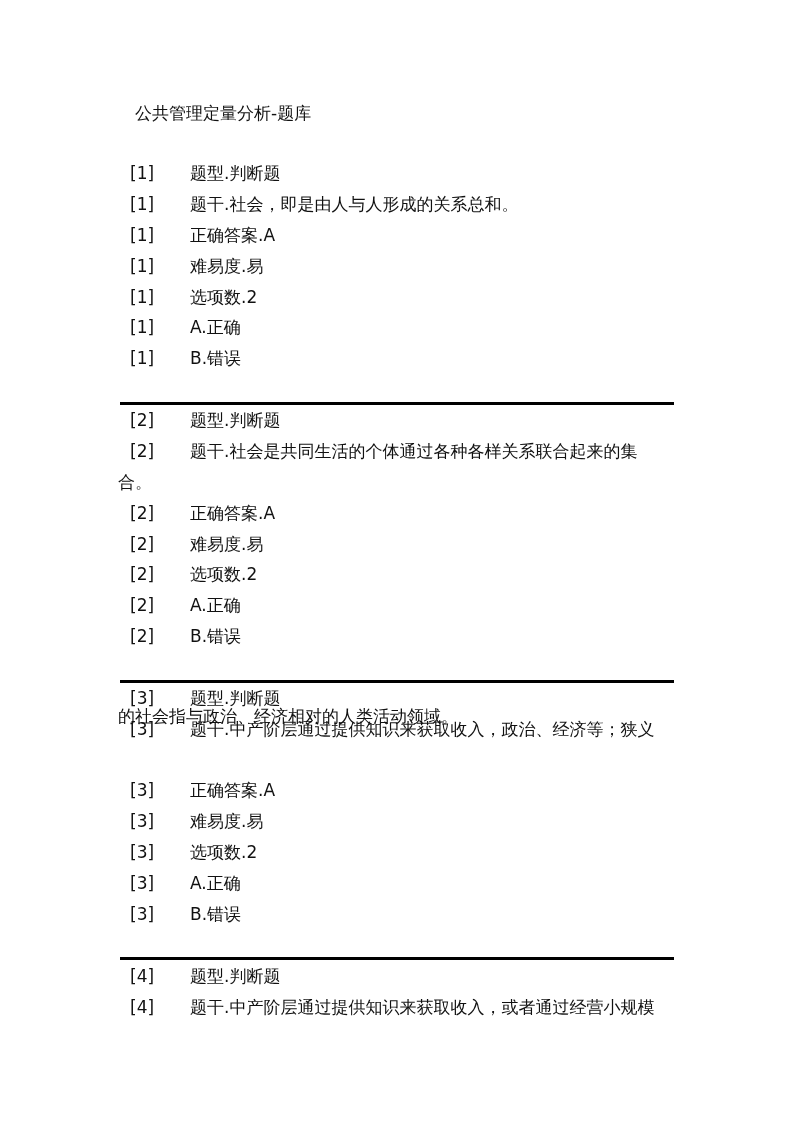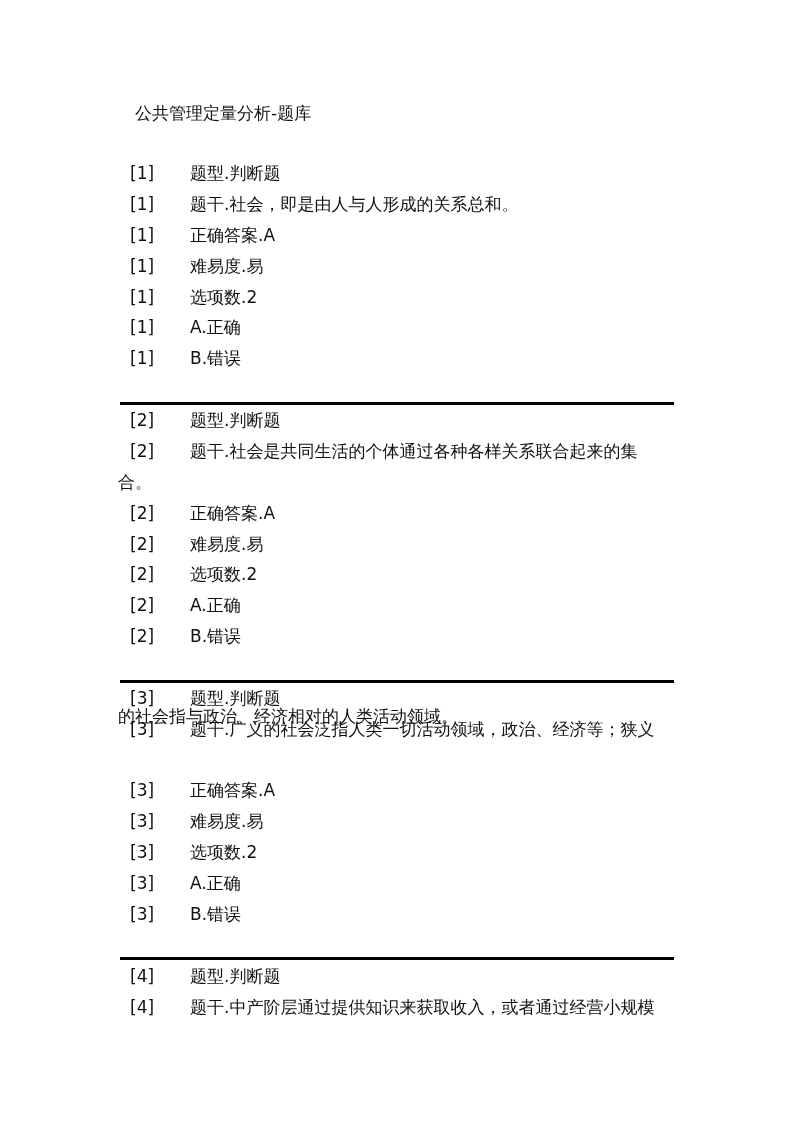--- a/index.html
+++ b/index.html
@@ -135,21 +135,21 @@
 
   <div class="separator" style="top:680px;"></div>
 
   <div>
     <div class="line" style="left:130px; top:686px;">
       <span class="num">[3]</span>
       <span class="txt">题型.判断题</span>
     </div>
     <div class="line" style="left:130px; top:717px;">
       <span class="num">[3]</span>
-      <span class="txt">题干.广义的社会泛指人类一切活动领域，政治、经济等；狭义</span>
+      <span class="txt">题干.中产阶层通过提供知识来获取收入，政治、经济等；狭义</span>
     </div>
     <div class="wrap-line" style="top:704px;">的社会指与政治、经济相对的人类活动领域。</div>
     <div class="line" style="left:130px; top:778px;">
       <span class="num">[3]</span>
       <span class="txt">正确答案.A</span>
     </div>
     <div class="line" style="left:130px; top:809px;">
       <span class="num">[3]</span>
       <span class="txt">难易度.易</span>
     </div>

